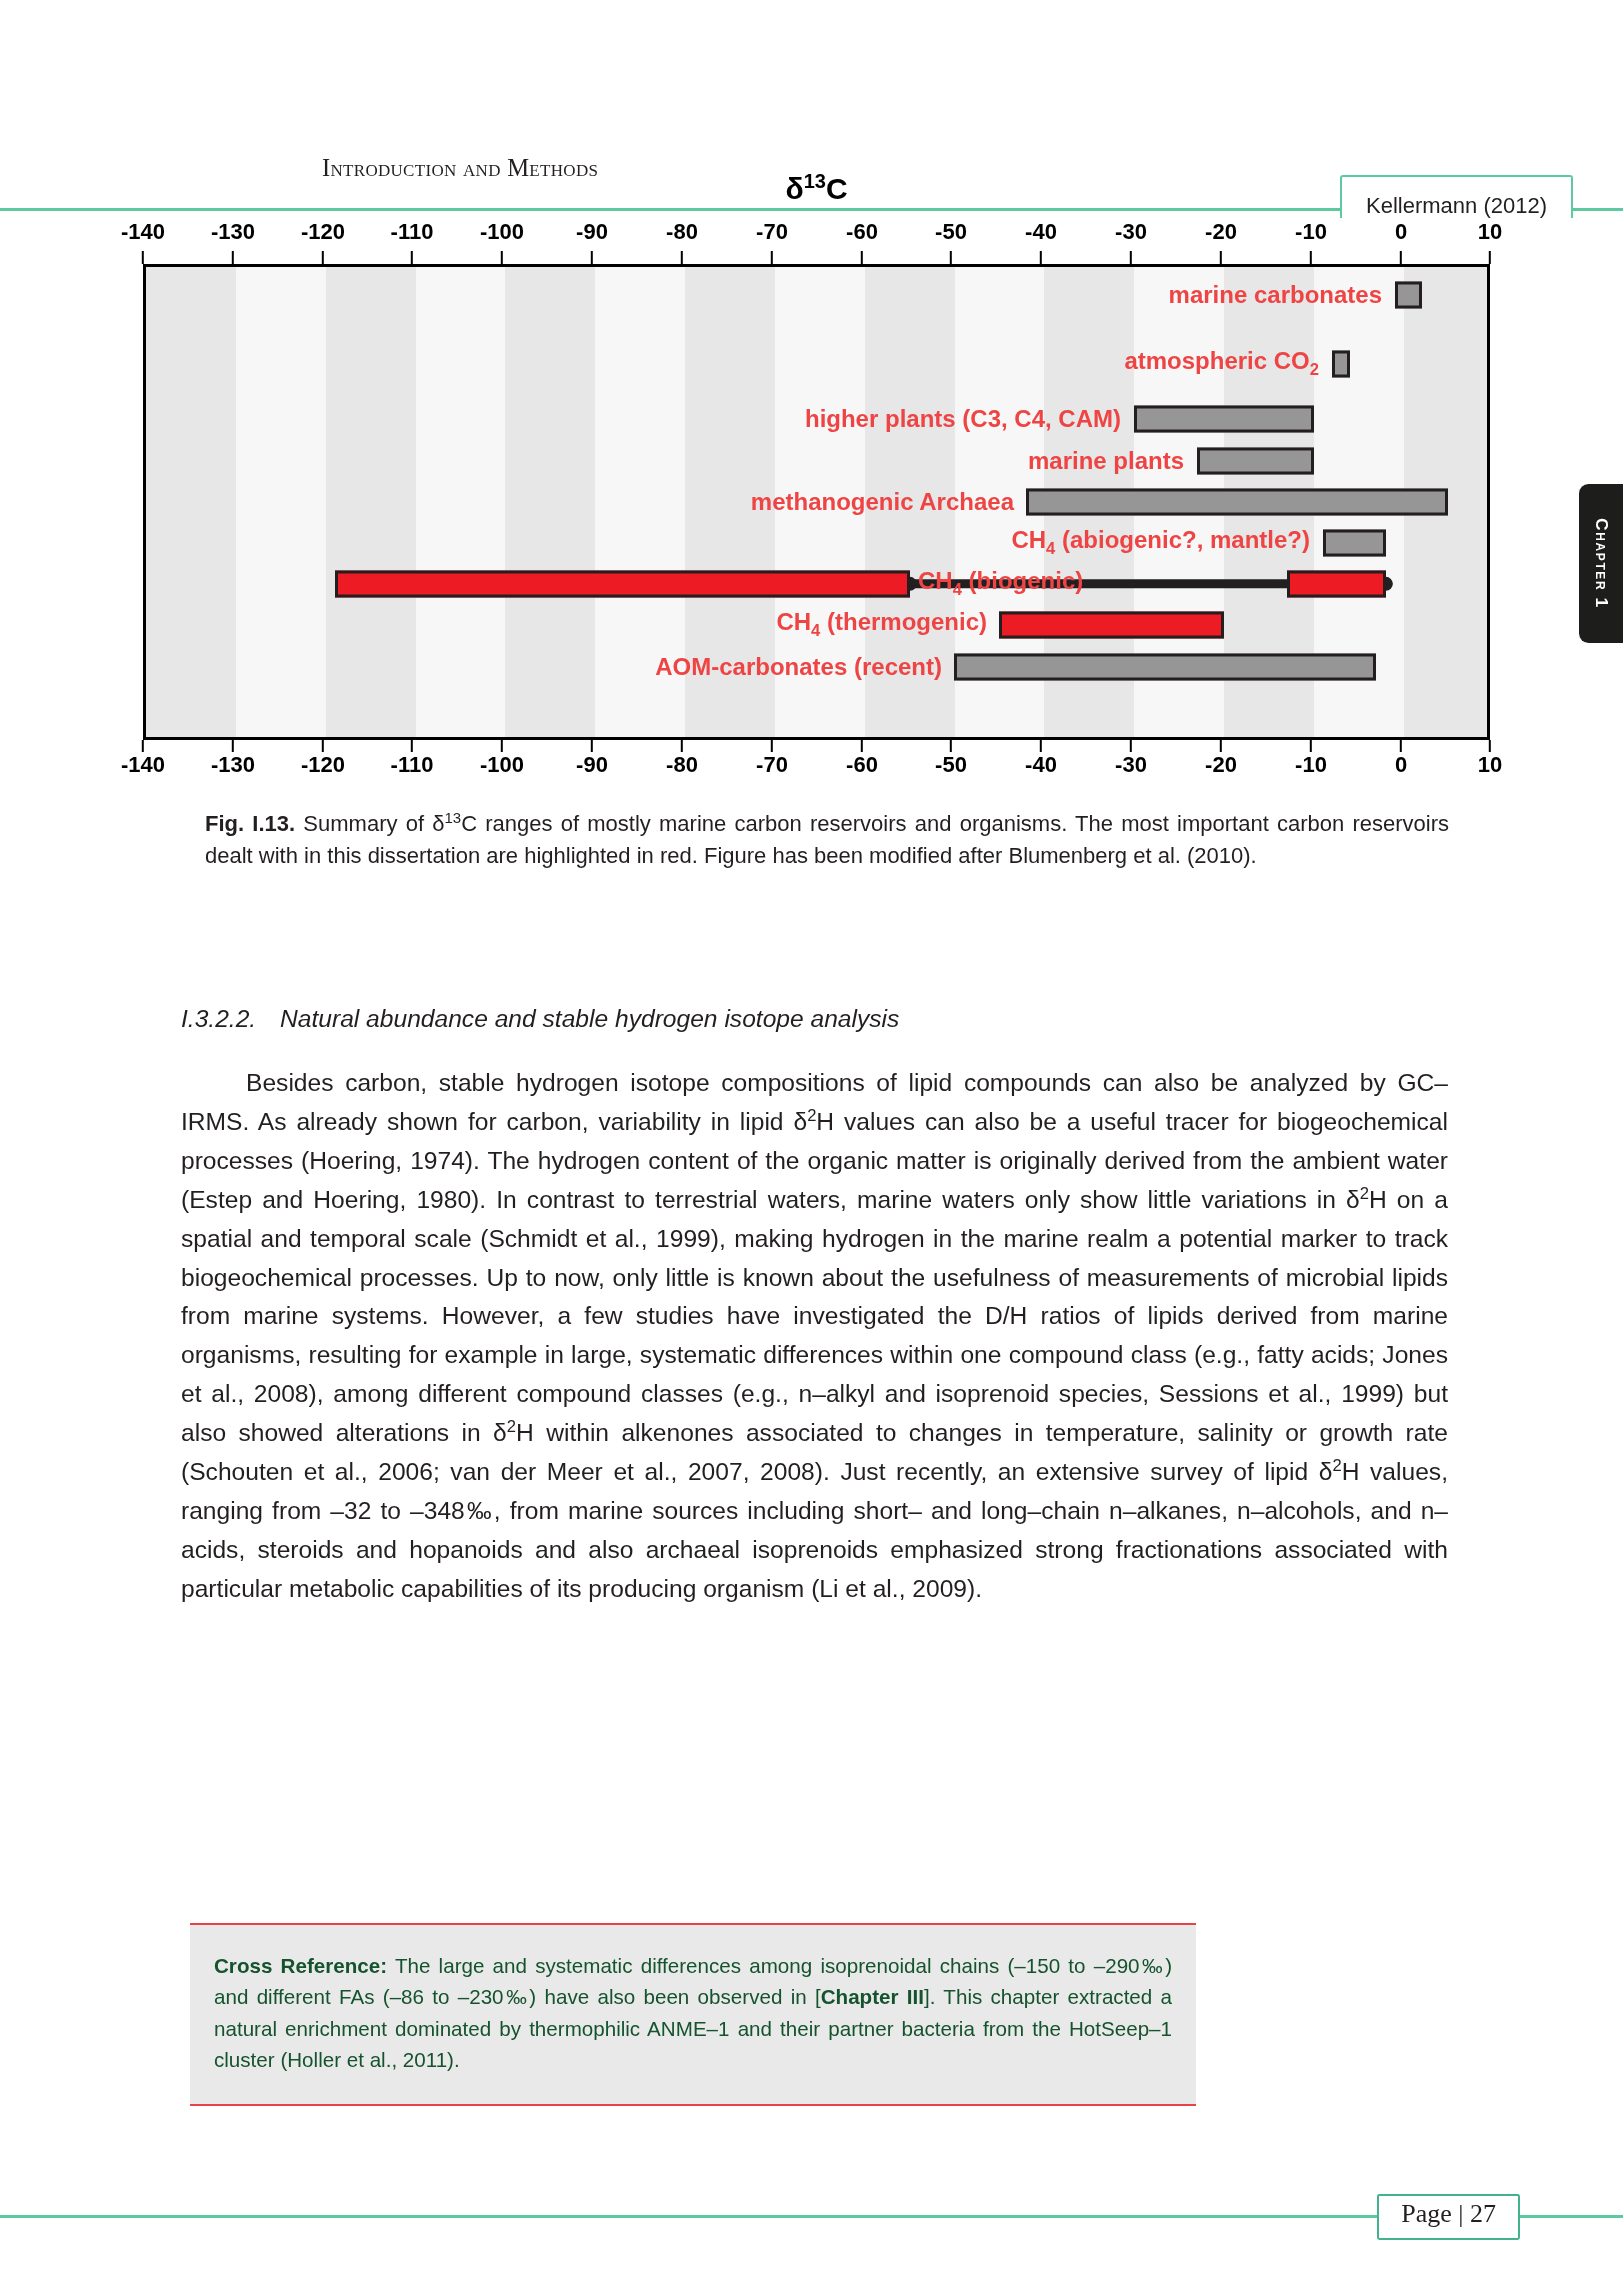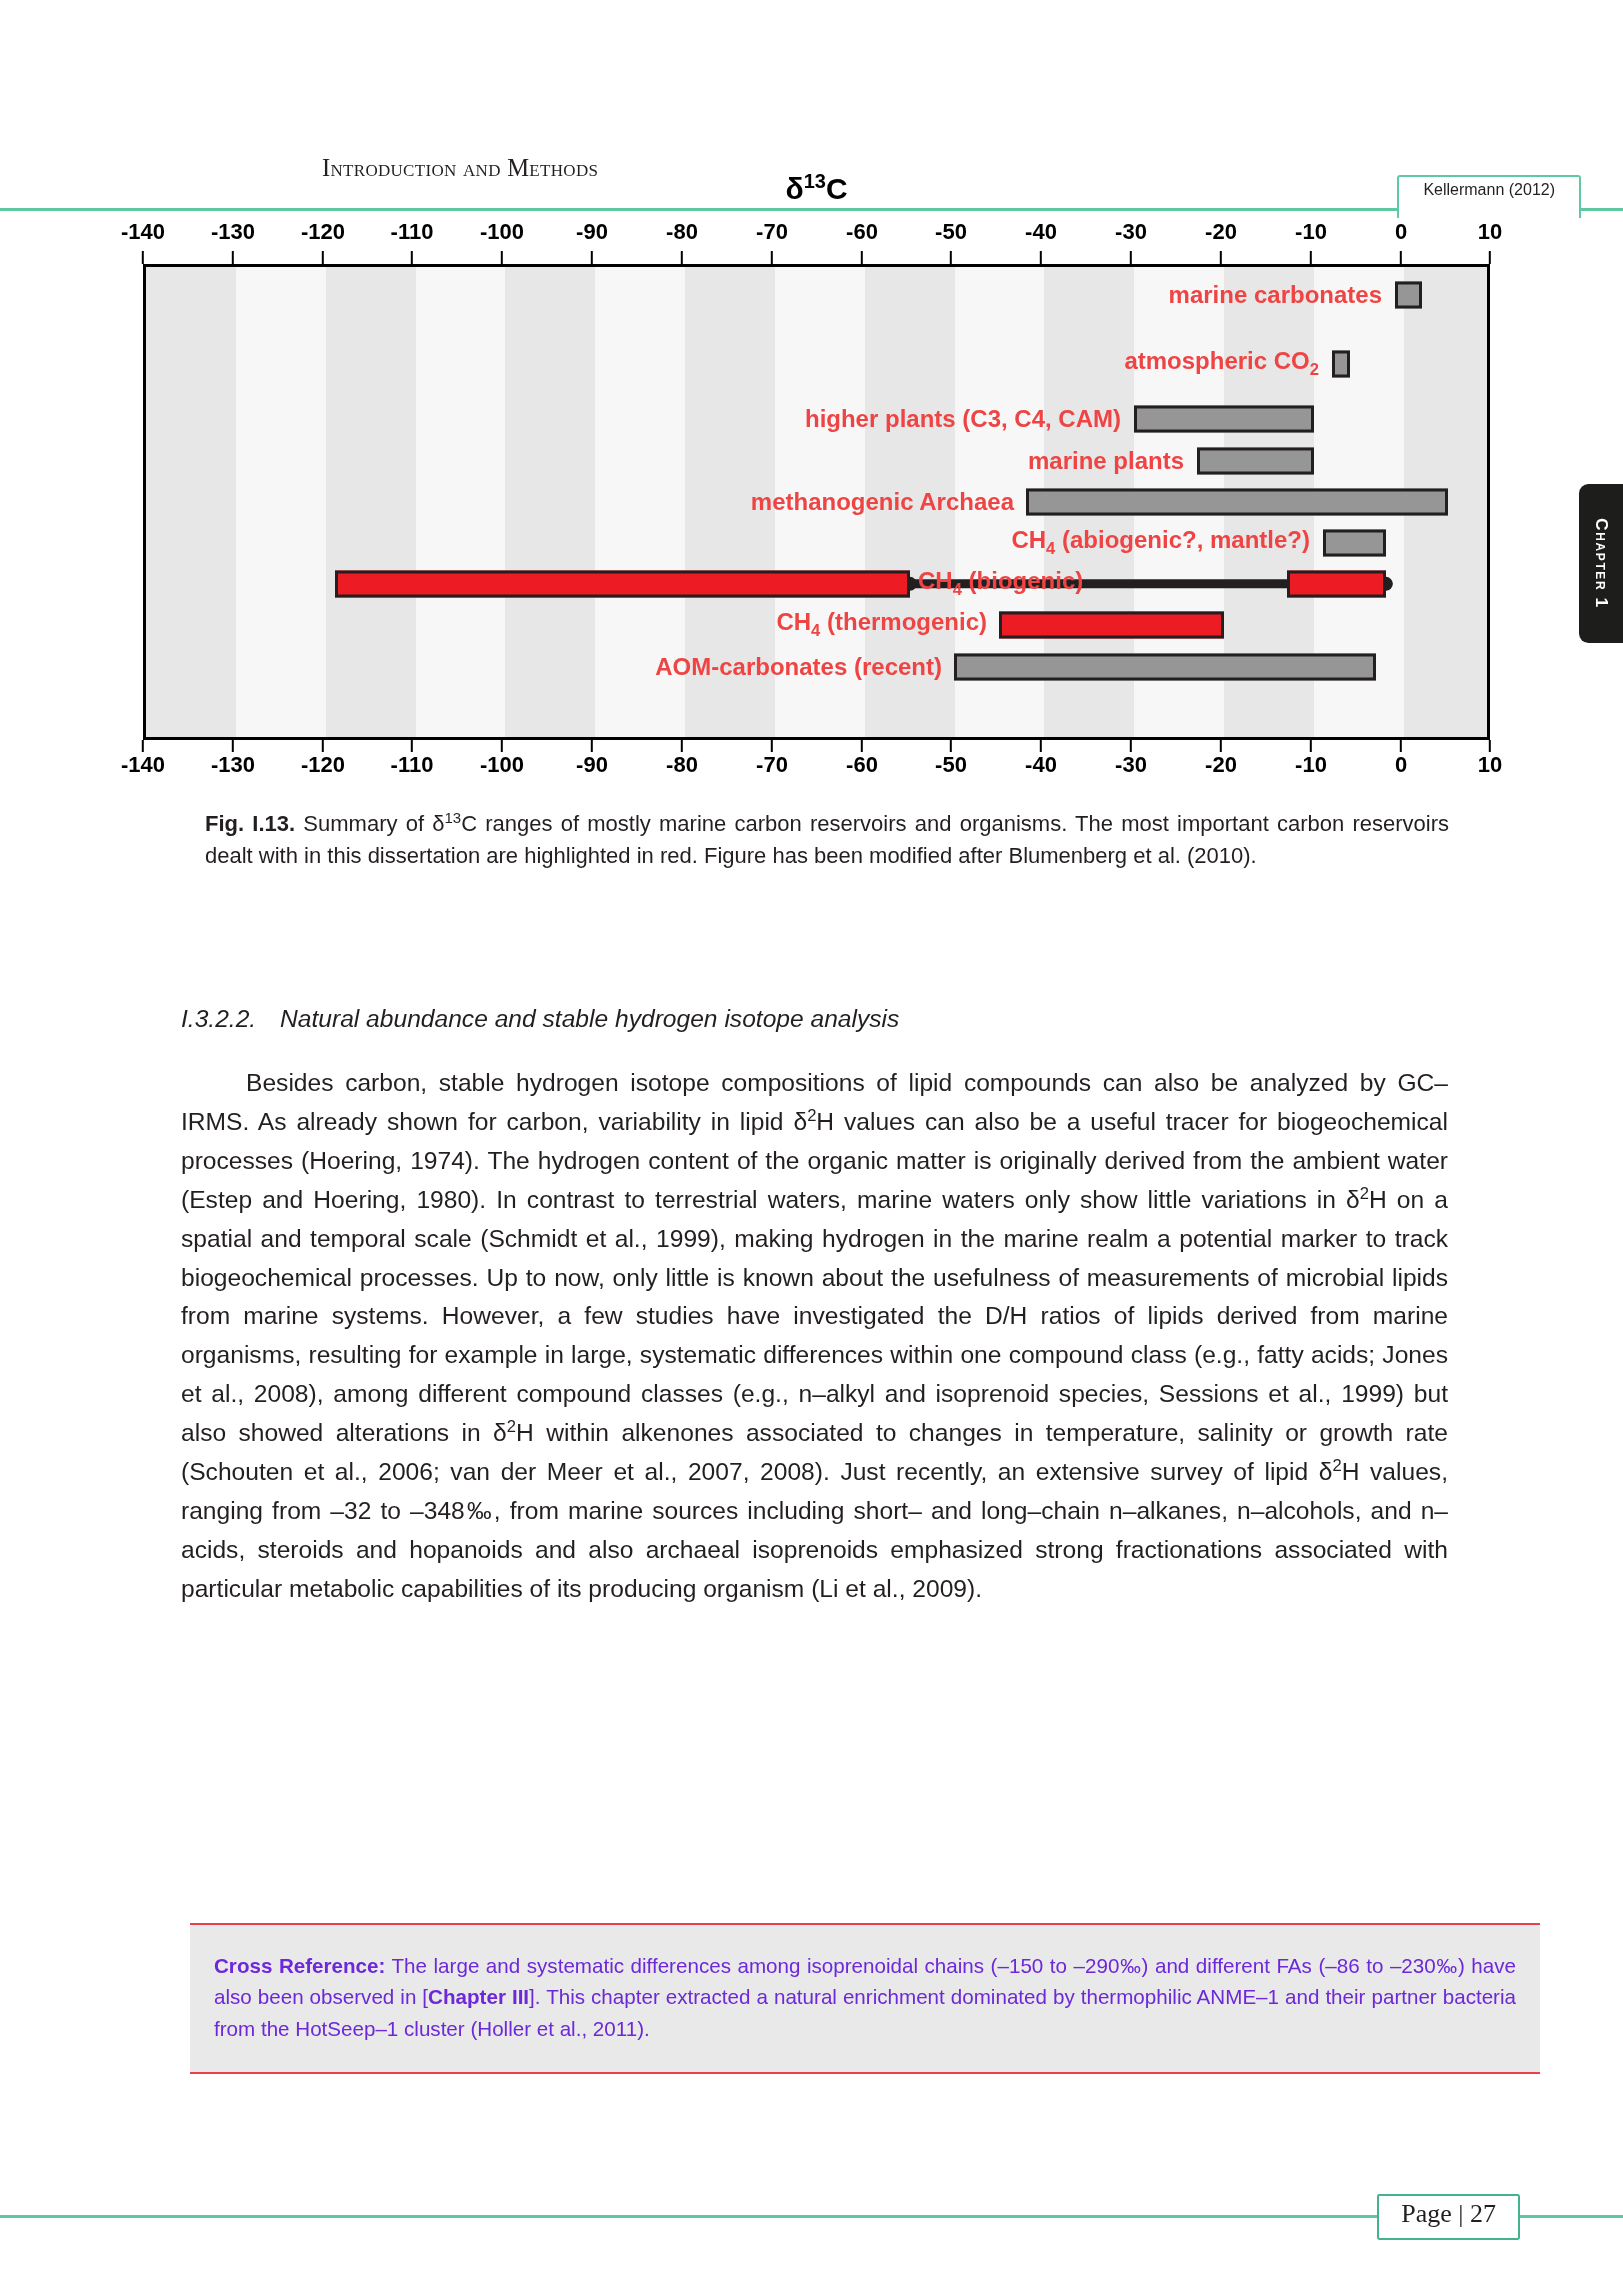--- a/index.html
+++ b/index.html
@@ -14,27 +14,27 @@
     position:absolute;left:322px;top:79px;
     font-family:"Liberation Serif", serif;
     font-size:24.6px;letter-spacing:0.3px;color:#231f20;
     font-variant:small-caps;font-weight:400;
   }
   .header-rule{
     position:absolute;left:0;top:133px;width:1623px;height:3.2px;
     background:#5ec9a0;
   }
   .header-tag{
-    position:absolute;right:42px;top:100px;
+    position:absolute;right:50px;top:100px;
     height:43px;box-sizing:border-box;
     border:2.4px solid #5ec9a0;border-bottom:none;
     border-radius:3.2px 3.2px 0 0;
-    background:#fff;padding:4px 24px 0 24px;
+    background:#fff;padding:16px 24px 0 24px;
     font-family:"Liberation Sans", sans-serif;
-    font-size:16px;color:#231f20;white-space:nowrap;
+    font-size:22px;color:#231f20;white-space:nowrap;
   }
   .header-tag::before,.header-tag::after{content:"";}
   
   .chapter-tab{
     position:absolute;right:0;top:484px;width:44px;height:159px;
     background:#1d1d1b;border-radius:9.5px 0 0 9.5px;
     display:flex;align-items:center;justify-content:center;
   }
   .chapter-tab span{
     color:#fff;font-size:17.4px;letter-spacing:1.6px;font-weight:700;
@@ -103,25 +103,25 @@
   .sec-head .num{display:inline-block;width:99px;}
   
   .body-text{
     position:absolute;left:181px;top:1064px;width:1267px;
     font-size:24.6px;line-height:1.58;color:#231f20;
     text-align:justify;text-indent:65px;
   }
   .body-text .sup{font-size:16.6px;vertical-align:super;}
   
   .xref{
-    position:absolute;left:190px;top:1923px;width:1350px;
+    position:absolute;left:190px;top:1923px;width:1006px;
     background:#e9e9e9;box-sizing:border-box;
     border-top:2.4px solid #e8414a;border-bottom:2.4px solid #e8414a;
     padding:25px 24px 28.5px 24px;
-    font-size:20.6px;line-height:1.52;color:#6d28d9;text-align:justify;
+    font-size:20.6px;line-height:1.52;color:#14532d;text-align:justify;
   }
   .xref b{font-weight:700;}
   
   .footer-rule{
     position:absolute;left:0;top:2215px;width:1623px;height:3.2px;
     background:#5ec9a0;
   }
   .footer-tag{
     position:absolute;right:103px;top:2194px;
     height:46px;box-sizing:border-box;

